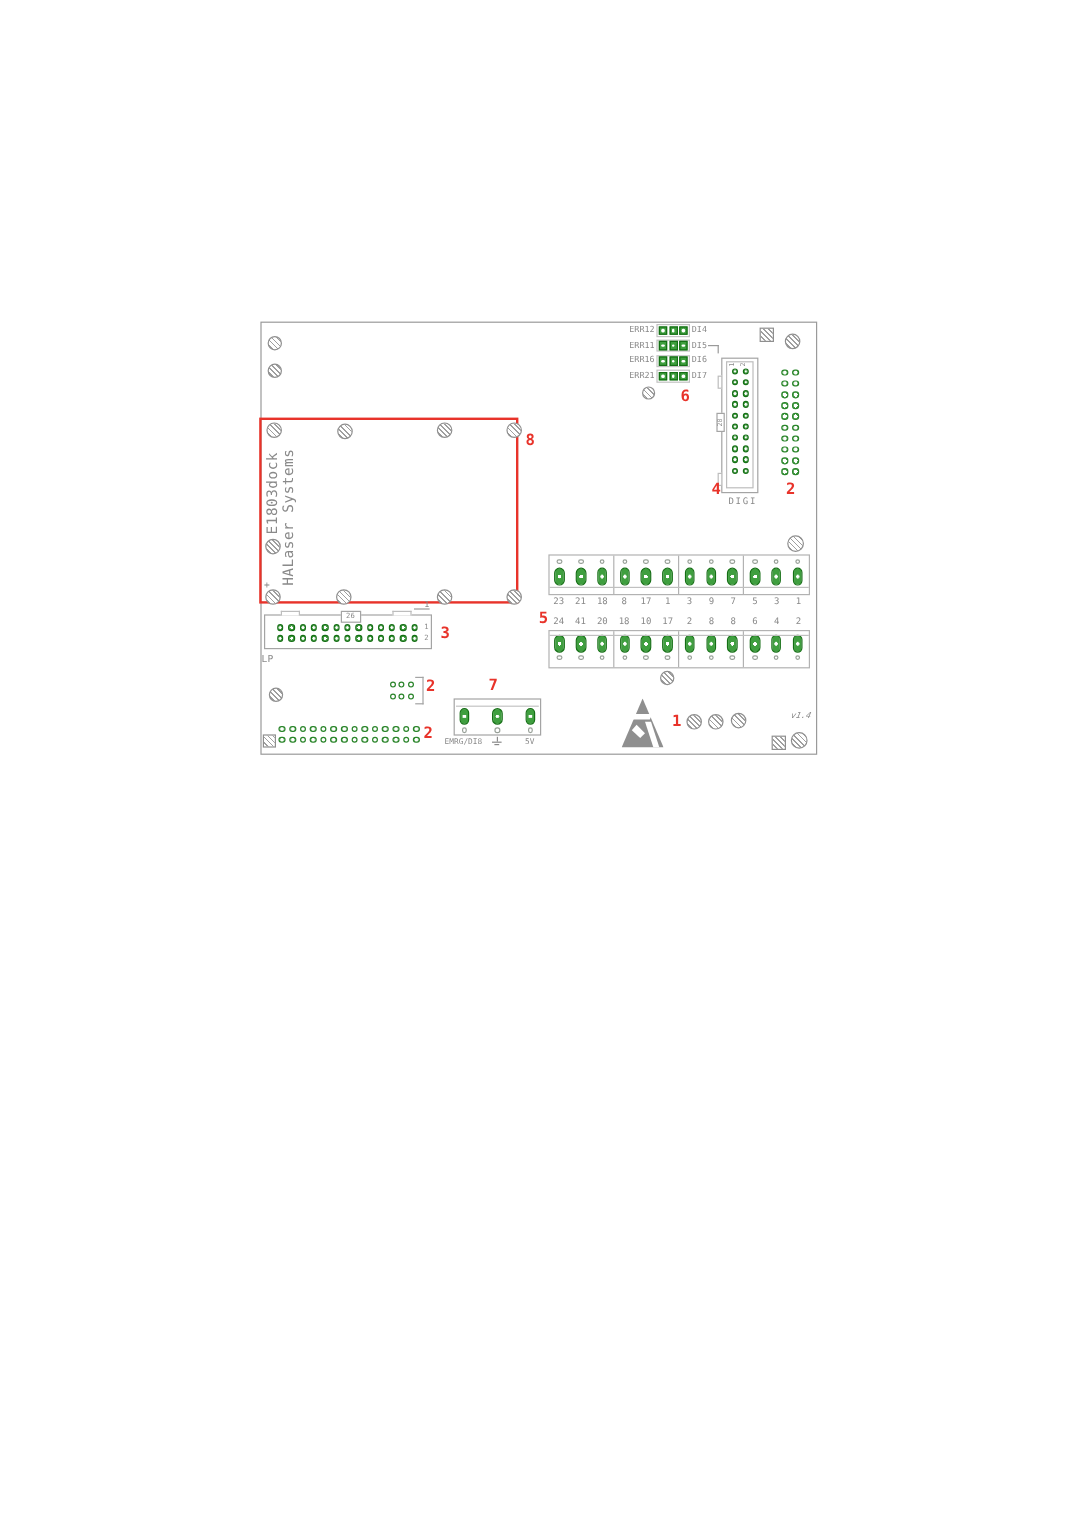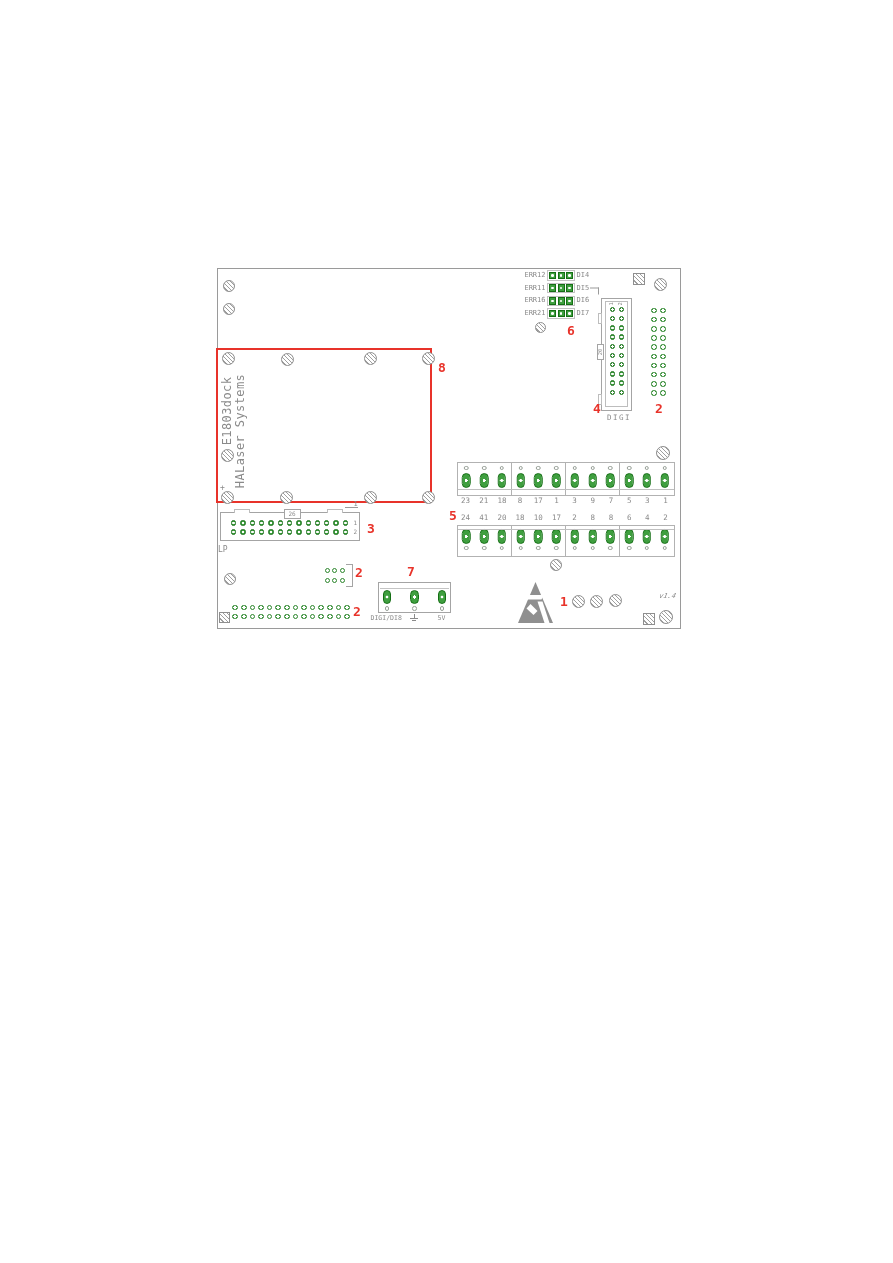--- a/index.html
+++ b/index.html
@@ -409,21 +409,21 @@
     <div class="cbox" style="left:159.5px;top:313px;width:73.5px;height:30.5px;"></div>
     <div class="abs" style="left:161.5px;top:318.5px;width:69.5px;height:1px;background:#c4c4c4;"></div>
     <div id="emrg-pads">
         <div class="toval abs" style="left: 164.5px; top: 320.5px;"></div>
         <div class="tcirc abs" style="left: 166.5px; top: 337px;"></div>
         <div class="toval abs" style="left: 192.2px; top: 320.5px;"></div>
         <div class="tcirc abs" style="left: 194.2px; top: 337px;"></div>
         <div class="toval abs" style="left: 219.9px; top: 320.5px;"></div>
         <div class="tcirc abs" style="left: 221.9px; top: 337px;"></div>
       </div>
-    <div class="silk" style="left:152.5px;top:345.5px;font-size:6.5px;">DIGI/DI8</div>
+    <div class="silk" style="left:152.5px;top:345.5px;font-size:6.5px;">EMRG/DI8</div>
     <div class="gnd abs" style="left:191px;top:344.5px;width:10px;height:9px;">
       <i style="left:4.5px;top:0;width:1px;height:4.5px;"></i>
       <i style="left:1px;top:4.5px;width:8px;height:1px;"></i>
       <i style="left:3px;top:6.5px;width:4px;height:1px;"></i>
     </div>
     <div class="silk" style="left:219.5px;top:345.5px;font-size:6.5px;">5V</div>
     <div class="co" style="left:189px;top:296px;">7</div>
 
     <svg class="abs" style="left:300px;top:313px;" width="35" height="41" viewBox="0 0 35 41">
       <polygon points="17.5,0 35,41 0,41" fill="#8f8f8f"></polygon>

